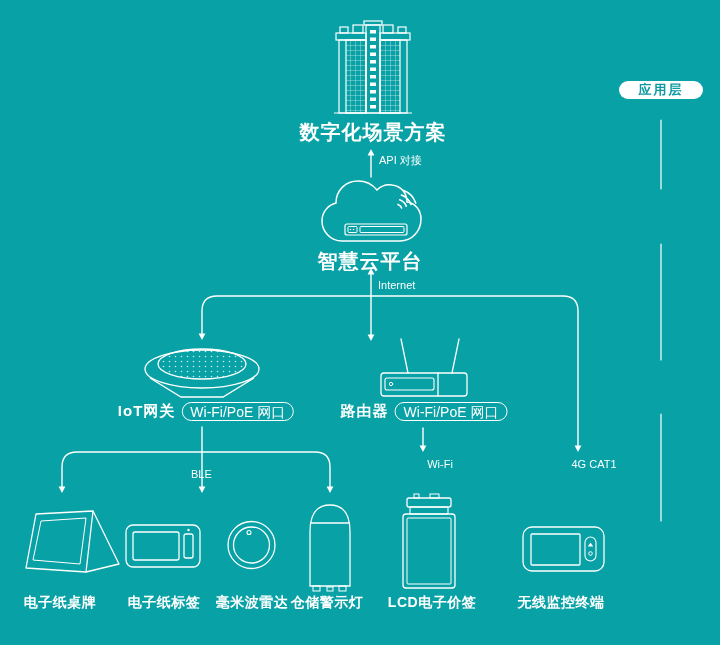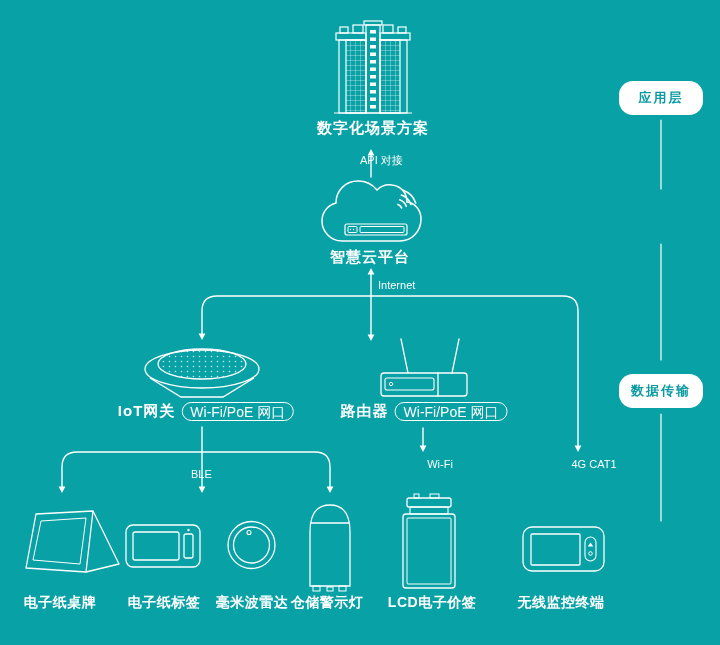--- a/index.html
+++ b/index.html
@@ -5,35 +5,35 @@
   html,body{margin:0;padding:0;}
   body{
     width:720px;height:645px;
     background:var(--bg,#07a1a6);
     font-family:"Liberation Sans","DejaVu Sans",sans-serif;
     overflow:hidden;
   }
   .canvas{position:relative;width:720px;height:645px;background:var(--bg,#07a1a6);}
   svg.art{position:absolute;left:0;top:0;color:var(--line,#fff);}
   .lbl{position:absolute;color:var(--line,#fff);white-space:nowrap;}
-  .main{font-size:15px;font-weight:700;transform:translateX(-50%);letter-spacing:1px;}
+  .main{font-size:20px;font-weight:700;transform:translateX(-50%);letter-spacing:1px;}
   .dev{font-size:14px;font-weight:700;transform:translateX(-50%);letter-spacing:0.5px;}
   .sm{font-size:11px;font-weight:400;}
   .sm.ctr{transform:translateX(-50%);margin-left:16px;}
   .combo{position:absolute;display:flex;align-items:flex-start;gap:6px;transform:translateX(-50%);}
   .combo .name{color:var(--line,#fff);font-size:15px;font-weight:700;letter-spacing:1px;}
   .badge{
     color:var(--line,#fff);font-size:14px;line-height:14px;
     border:1px solid var(--line,#fff);border-radius:10px;padding:1.5px 8px;
   }
   .pill{
     position:absolute;transform:translateX(-50%);
     background:#fff;color:var(--pill-text,#0a9aa1);
     font-size:13px;font-weight:700;letter-spacing:2px;
-    border-radius:14px;padding:8px 0;width:84px;text-align:center;
+    border-radius:14px;padding:0 0;width:84px;text-align:center;
   }
 </style>
 </head>
 <body>
 
 <div class="canvas">
 
   <svg class="art" width="720" height="645" viewBox="0 0 720 645">
     <defs>
       <pattern id="wg" width="5" height="5" patternUnits="userSpaceOnUse">
@@ -155,21 +155,21 @@
       <rect x="523" y="527" width="81" height="44" rx="9"></rect>
       <rect x="531" y="534" width="49" height="31" rx="1"></rect>
       <rect x="585" y="537" width="11" height="24" rx="5.5" stroke-width="1.1"></rect>
       <path d="M590.5,542.5 L587.8,546.5 H593.2 Z" fill="currentColor" stroke="none"></path>
       <circle cx="590.5" cy="553.5" r="1.8" stroke-width="1"></circle>
     </g>
   </svg>
 
   <div class="lbl main" style="left:373px;top:119px">数字化场景方案</div>
 
-  <div class="lbl sm" style="left:360px;top:153px">API 对接</div>
+  <div class="lbl sm" style="left:379px;top:153px">API 对接</div>
 
   <div class="lbl main" style="left:370px;top:248px">智慧云平台</div>
 
   <div class="lbl sm" style="left:378px;top:279px">Internet</div>
 
   <div class="combo" style="left:206px;top:402px">
     <span class="name">IoT网关</span>
     <span class="badge">Wi-Fi/PoE 网口</span>
   </div>
 
@@ -183,15 +183,14 @@
   <div class="lbl sm ctr" style="left:578px;top:458px">4G CAT1</div>
 
   <div class="lbl dev" style="left:60px;top:594px">电子纸桌牌</div>
   <div class="lbl dev" style="left:164px;top:594px">电子纸标签</div>
   <div class="lbl dev" style="left:252px;top:594px">毫米波雷达</div>
   <div class="lbl dev" style="left:327px;top:594px">仓储警示灯</div>
   <div class="lbl dev" style="left:432px;top:594px">LCD电子价签</div>
   <div class="lbl dev" style="left:561px;top:594px">无线监控终端</div>
 
   <div class="pill" style="left:661px;top:81px">应用层</div>
-  <div class="pill" style="left:661px;top:374px">数据传输</div>
 
 </div>
 
 </body></html>

